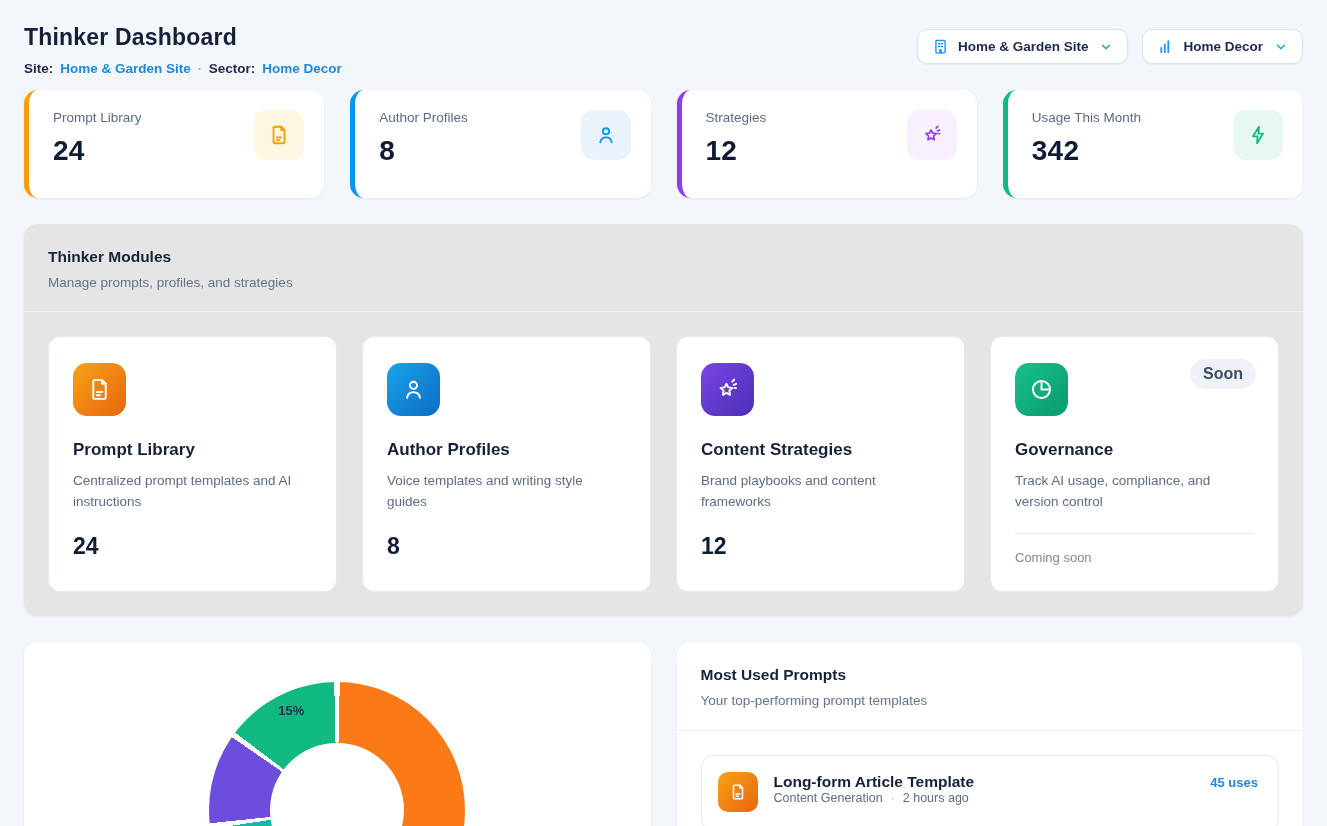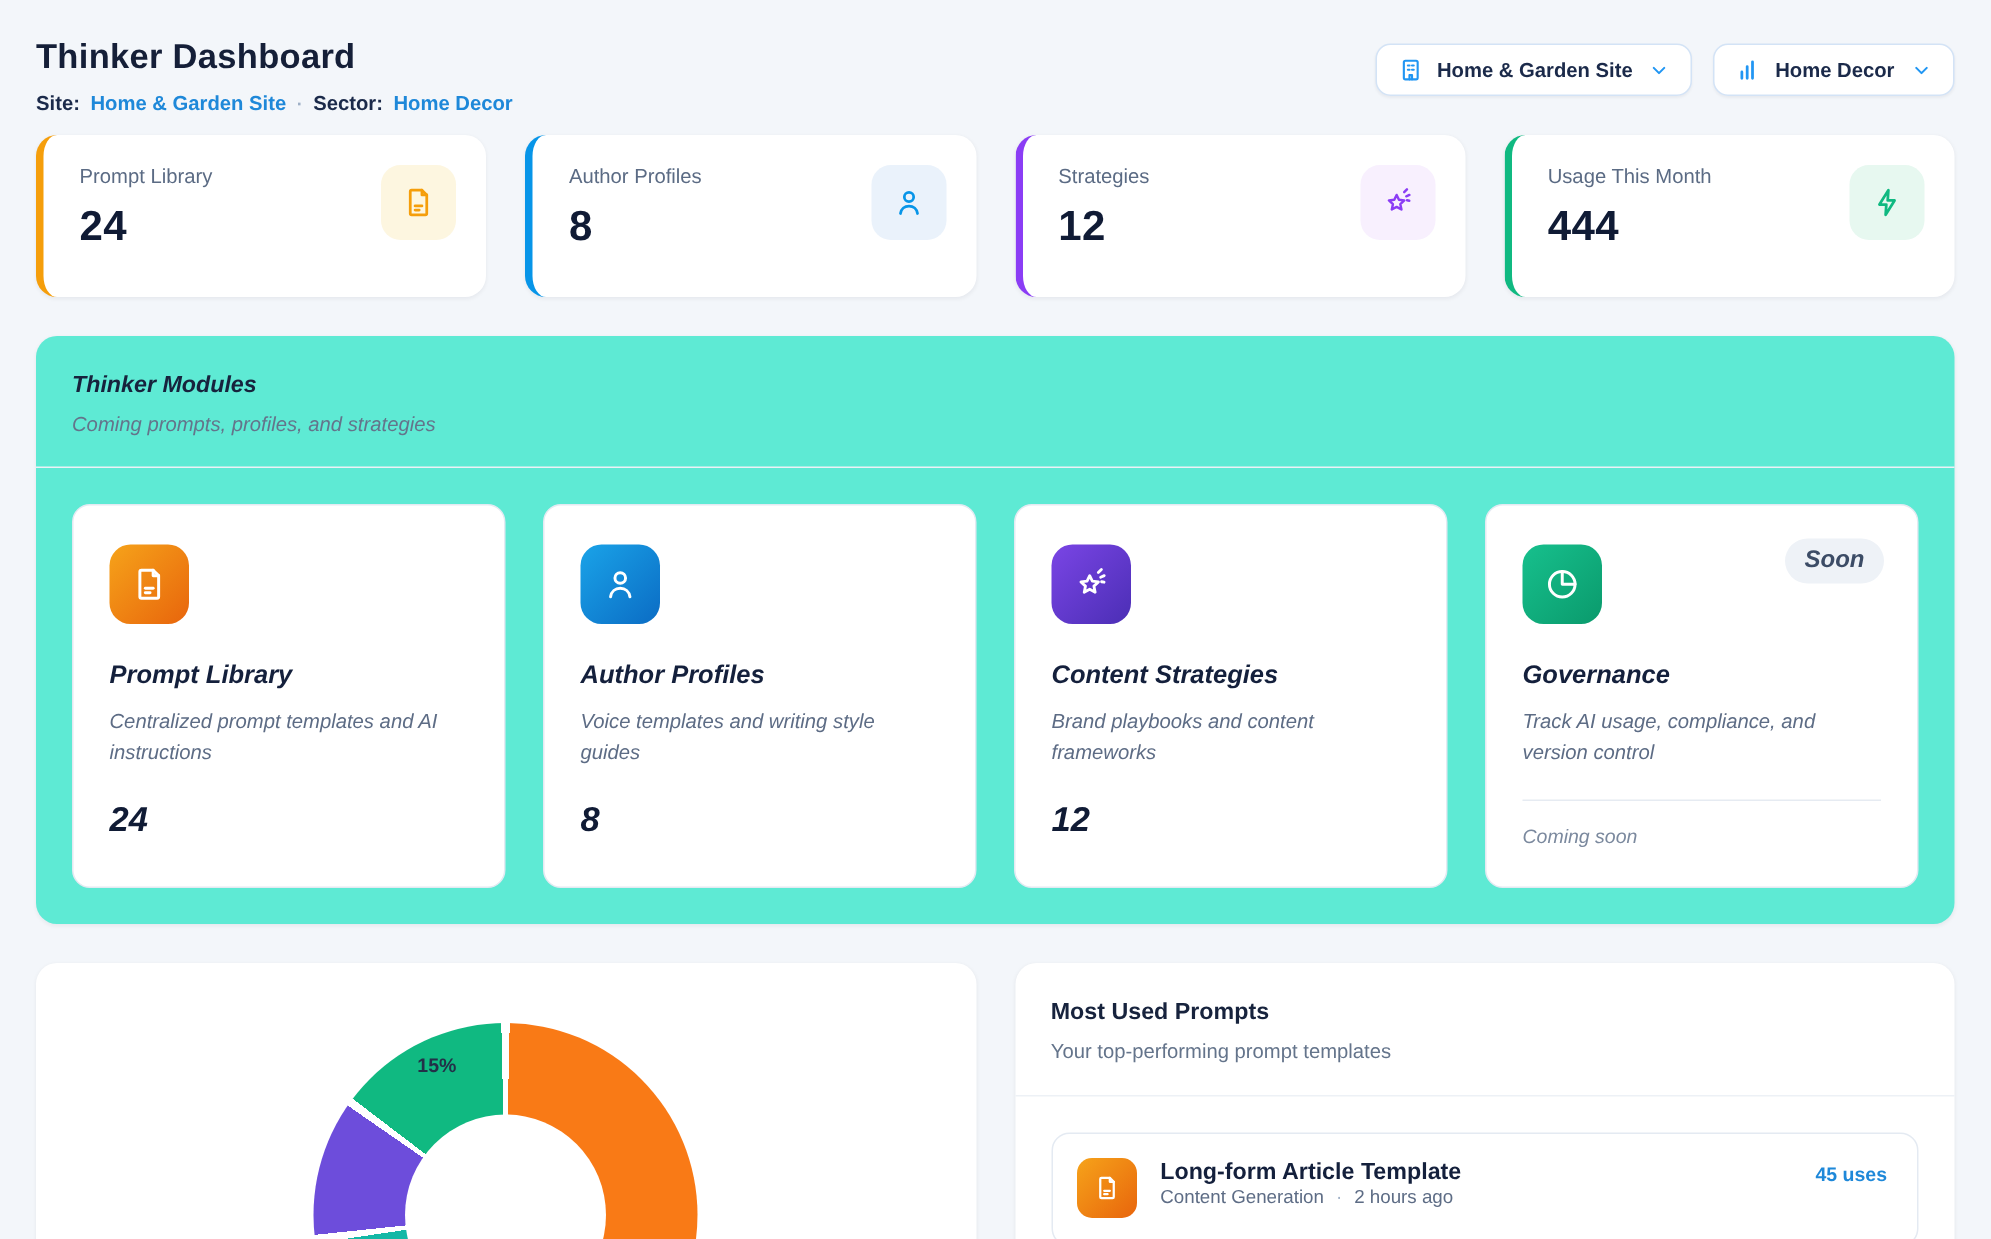--- a/index.html
+++ b/index.html
@@ -39,21 +39,21 @@
   }
   .stat-label { font-size: 13.5px; color: #5b6b84; margin-bottom: 10px; }
   .stat-value { font-size: 28px; font-weight: 800; color: #101b35; letter-spacing: .3px; }
   .stat-icon-box {
     width: 50px; height: 50px; border-radius: 13px;
     display: flex; align-items: center; justify-content: center; flex: none;
   }
   .stat-icon-box svg { width: 22px; height: 22px; }
 
   
-  .modules-panel { margin-top: 26px; background: #5eead4; border-radius: 14px; box-shadow: 0 1px 3px rgba(15,23,42,.06); font-style: italic; }
+  .modules-panel { margin-top: 26px; background: #e5e5e5; border-radius: 14px; box-shadow: 0 1px 3px rgba(15,23,42,.06); }
   .panel-header { padding: 24px 24px 21px; border-bottom: 1px solid #edf1f6; }
   .panel-title { font-size: 15.5px; font-weight: 800; color: #17233d; }
   .panel-subtitle { font-size: 13.5px; color: #64748b; margin-top: 9px; }
   .modules-grid { display: grid; grid-template-columns: repeat(4, 1fr); gap: 25px; padding: 24px; }
   .module-card {
     position: relative; border: 1px solid #e4eaf2; border-radius: 12px;
     padding: 26px 24px 24px; height: 256px; background: #fff; cursor: pointer;
   }
   .module-icon {
     width: 53px; height: 53px; border-radius: 14px; color: #fff;
@@ -196,34 +196,34 @@
         <svg viewBox="0 0 24 24" fill="none" stroke="currentColor" stroke-width="1.8" stroke-linecap="round" stroke-linejoin="round">
           <path d="M11 6.5l1.7 3.5 3.9.5-2.9 2.7.8 3.9L11 15.2l-3.5 1.9.8-3.9-2.9-2.7 3.9-.5z"></path>
           <path d="M16.5 4.5l2-2M18 7.5l2.3-1M18.6 10.4l1.6.3"></path>
         </svg>
       </div>
     </div>
 
     <div class="stat-card" style="border-left-color: rgb(16, 185, 129);">
       <div>
         <div class="stat-label">Usage This Month</div>
-        <div class="stat-value">444</div>
+        <div class="stat-value">342</div>
       </div>
       <div class="stat-icon-box" style="background-color: rgb(231, 248, 240); color: rgb(16, 185, 129);">
         <svg viewBox="0 0 24 24" fill="none" stroke="currentColor" stroke-width="2" stroke-linecap="round" stroke-linejoin="round">
           <path d="M13 3L6.5 13.5h5L11 21l6.5-10.5h-5z"></path>
         </svg>
       </div>
     </div>
   </div>
 
   <div class="modules-panel">
     <div class="panel-header">
       <div class="panel-title">Thinker Modules</div>
-      <div class="panel-subtitle">Coming prompts, profiles, and strategies</div>
+      <div class="panel-subtitle">Manage prompts, profiles, and strategies</div>
     </div>
     <div class="modules-grid">
 
       <div class="module-card">
         <div class="module-icon" style="background: linear-gradient(135deg, rgb(246, 163, 26), rgb(232, 101, 12));">
           <svg viewBox="0 0 24 24" fill="none" stroke="currentColor" stroke-width="1.9" stroke-linecap="round" stroke-linejoin="round">
             <path d="M14.5 3H7a1 1 0 0 0-1 1v16a1 1 0 0 0 1 1h10a1 1 0 0 0 1-1V6.5z"></path>
             <path d="M14.5 3v3.5H18"></path>
               <path d="M9.5 14.5h5"></path>
               <path d="M9.5 17.5h3"></path>

